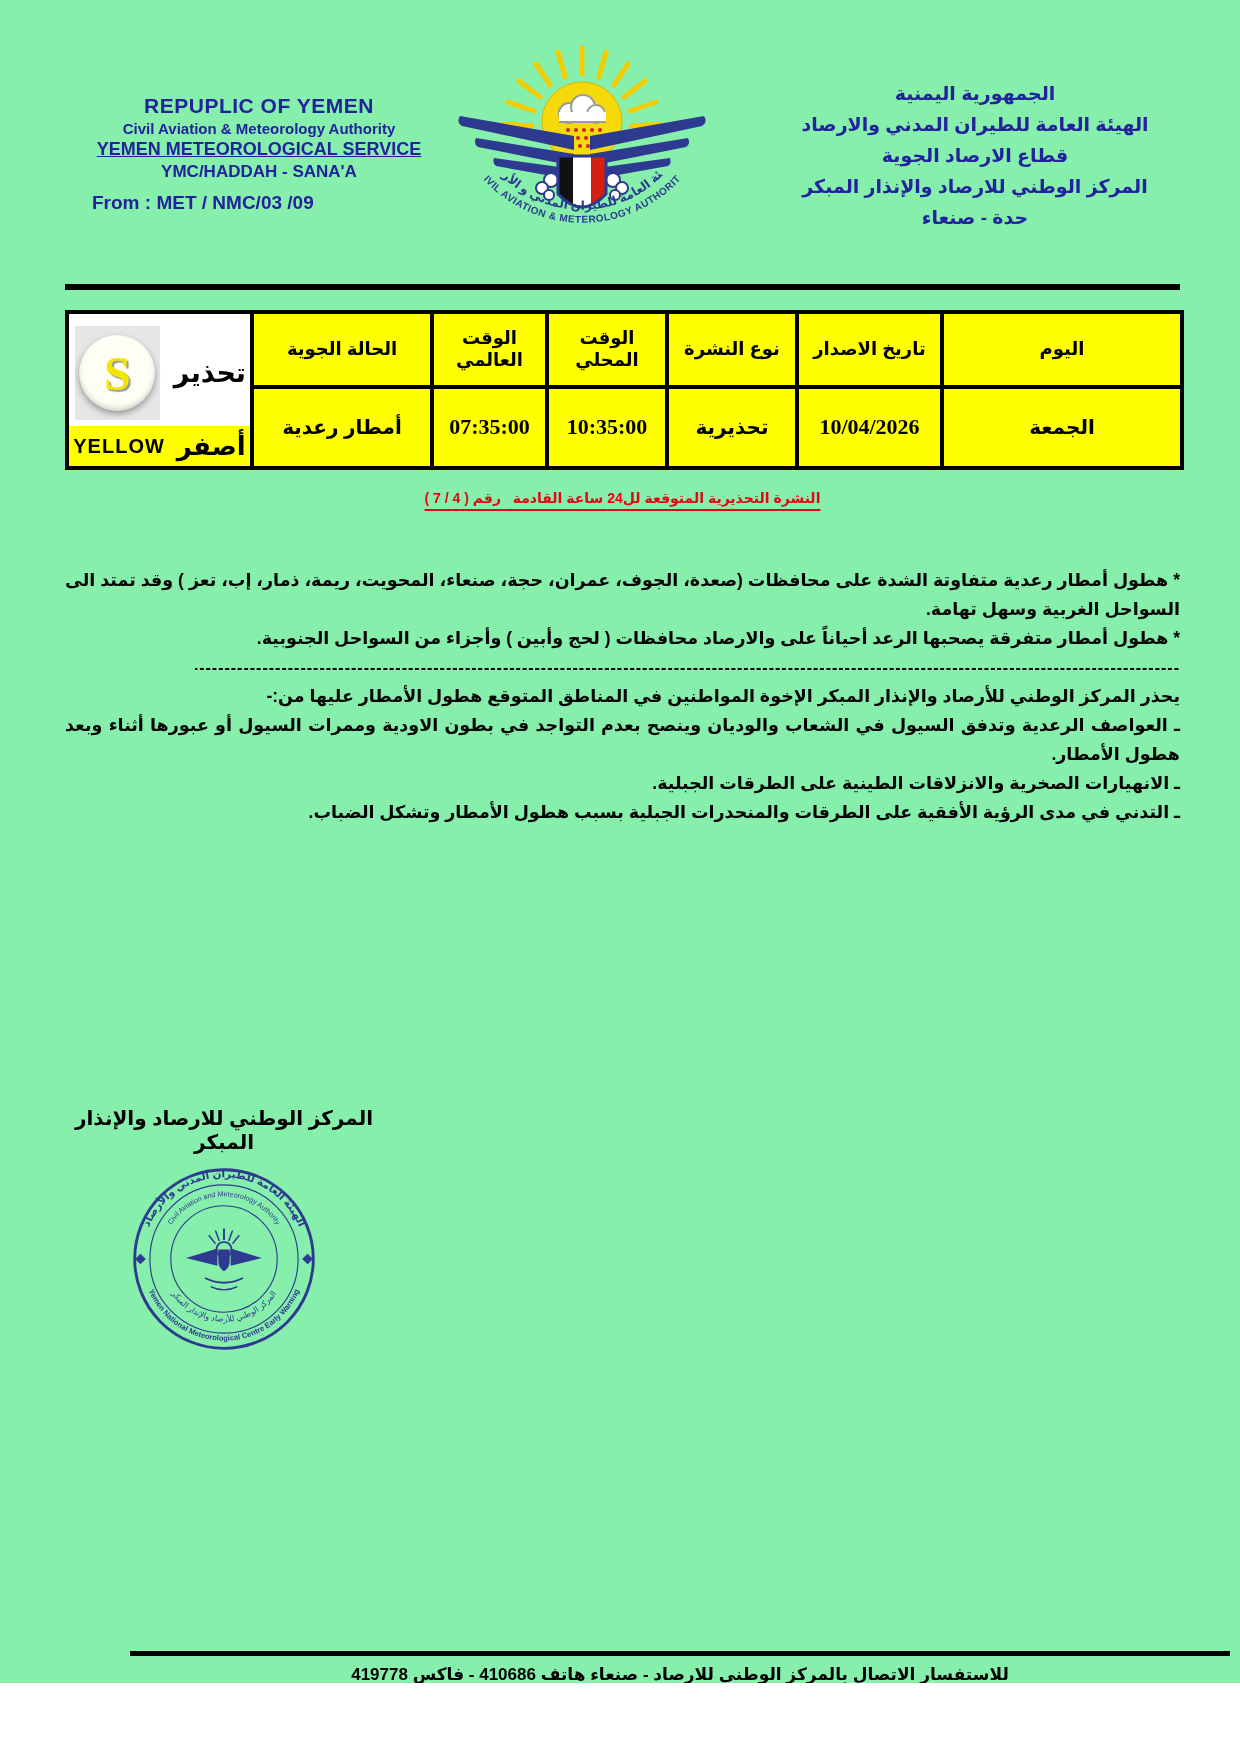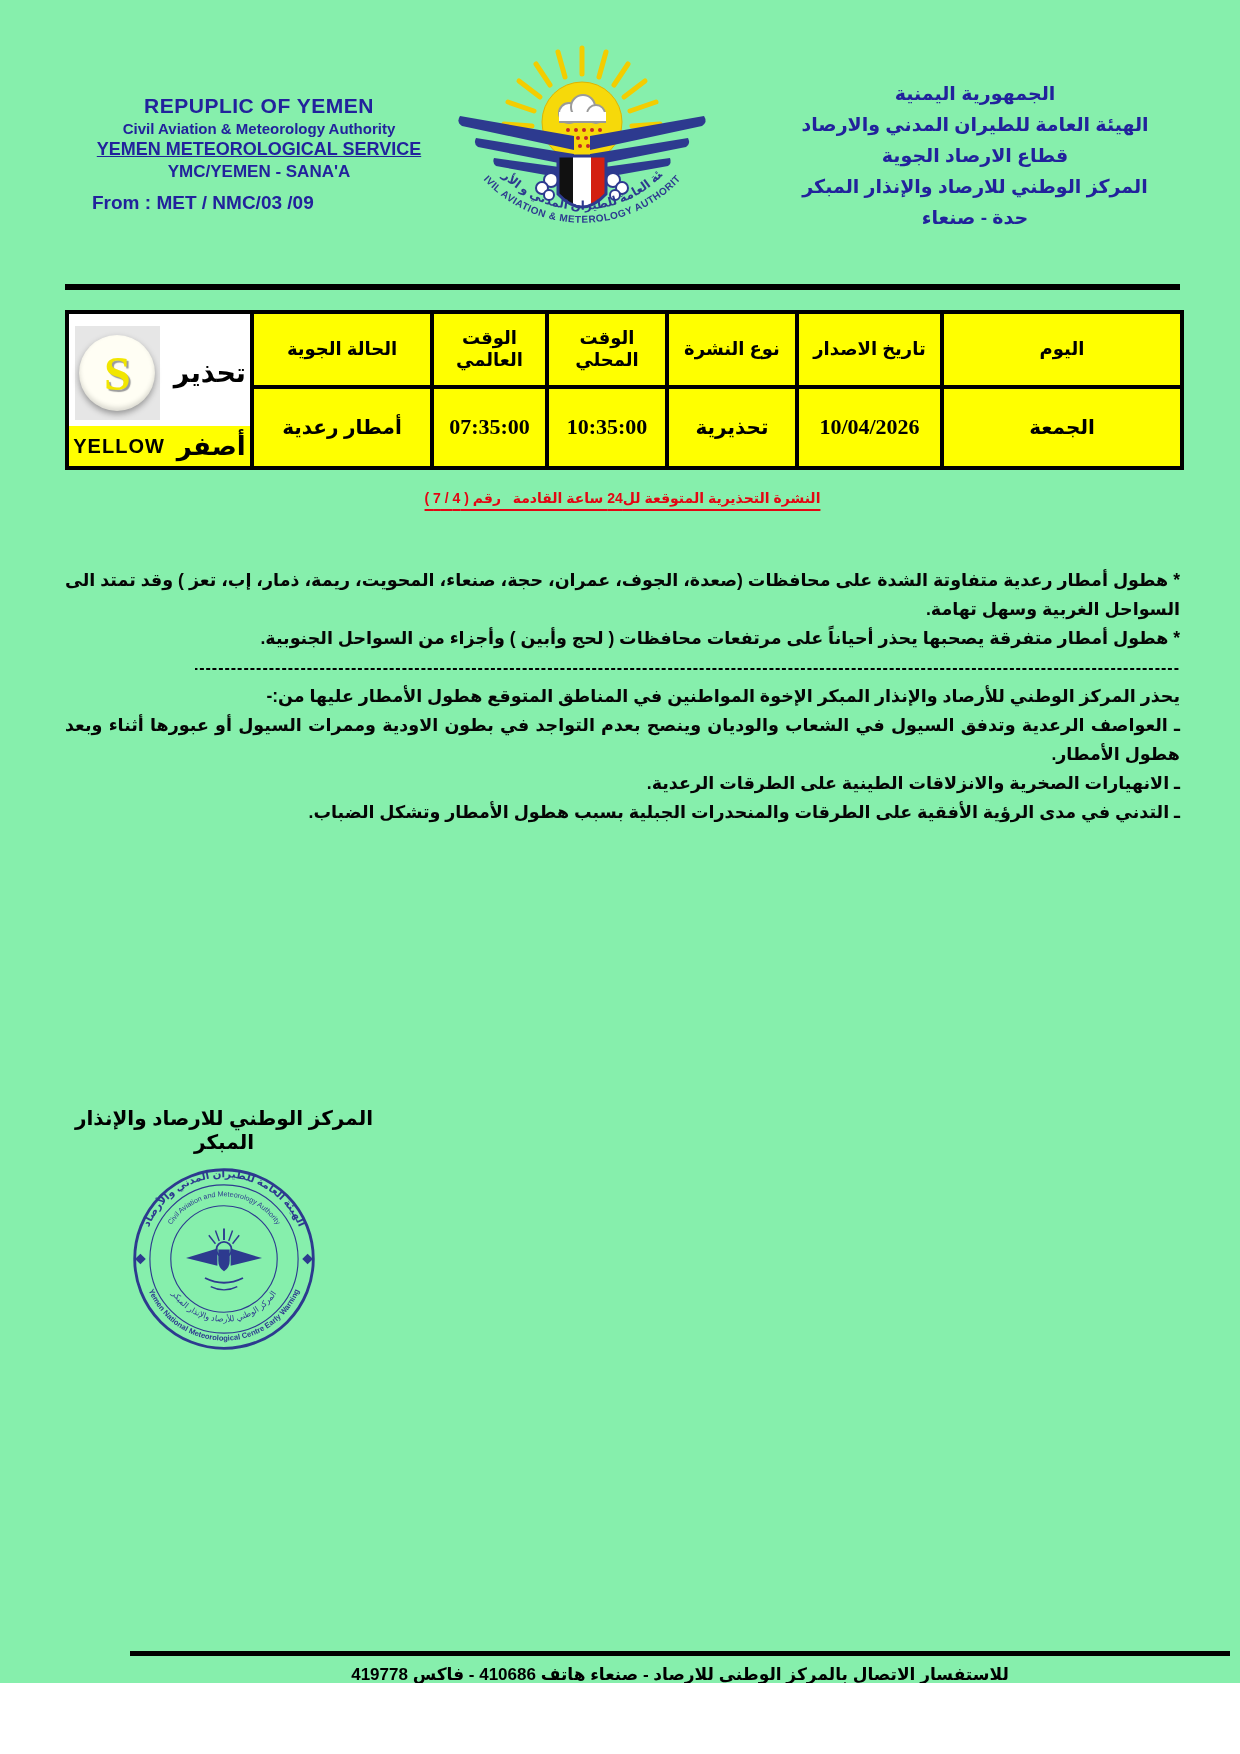--- a/index.html
+++ b/index.html
@@ -68,21 +68,21 @@
 </style>
 </head>
 <body>
 
 <div id="page">
 
   <div class="hdr-en">
     <div class="l1">REPUPLIC OF YEMEN</div>
     <div class="l2">Civil Aviation &amp; Meteorology Authority</div>
     <div class="l3">YEMEN METEOROLOGICAL SERVICE</div>
-    <div class="l4">YMC/YEMEN - SANA'A</div>
+    <div class="l4">YMC/HADDAH - SANA'A</div>
   </div>
   <div class="hdr-from">From : MET / NMC/03 /09</div>
 
   <div class="logo-wrap">
     <svg width="260" height="215" viewBox="0 0 260 215">
 
       <g stroke="#f3cd00" stroke-width="5" stroke-linecap="round">
         <line x1="130" y1="36" x2="130" y2="10"></line>
         <line x1="113" y1="39" x2="106" y2="14"></line>
         <line x1="147" y1="39" x2="154" y2="14"></line>
@@ -212,25 +212,25 @@
       <td class="v num">07:35:00</td>
       <td class="v">أمطار رعدية</td>
     </tr>
   </tbody>
     </table>
 
   <div class="bulletin-title">النشرة التحذيرية المتوقعة لل24 ساعة القادمة &nbsp; رقم ( 4 / 7 )</div>
 
   <div class="body-text">
     <p class="just">* هطول أمطار رعدية متفاوتة الشدة على محافظات (صعدة، الجوف، عمران، حجة، صنعاء، المحويت، ريمة، ذمار، إب، تعز ) وقد تمتد الى السواحل الغربية وسهل تهامة.</p>
-    <p>* هطول أمطار متفرقة يصحبها يحذر أحياناً على مرتفعات محافظات ( لحج وأبين ) وأجزاء من السواحل الجنوبية.</p>
+    <p>* هطول أمطار متفرقة يصحبها الرعد أحياناً على والارصاد محافظات ( لحج وأبين ) وأجزاء من السواحل الجنوبية.</p>
     <div class="sep">------------------------------------------------------------------------------------------------------------------------------------------------------------</div>
     <p>يحذر المركز الوطني للأرصاد والإنذار المبكر الإخوة المواطنين في المناطق المتوقع هطول الأمطار عليها من:-</p>
     <p class="just">ـ العواصف الرعدية وتدفق السيول في الشعاب والوديان وينصح بعدم التواجد في بطون الاودية وممرات السيول أو عبورها أثناء وبعد هطول الأمطار.</p>
-    <p>ـ الانهيارات الصخرية والانزلاقات الطينية على الطرقات الرعدية.</p>
+    <p>ـ الانهيارات الصخرية والانزلاقات الطينية على الطرقات الجبلية.</p>
     <p>ـ التدني في مدى الرؤية الأفقية على الطرقات والمنحدرات الجبلية بسبب هطول الأمطار وتشكل الضباب.</p>
   </div>
 
   <div class="signature">
     <div class="sig-name">المركز الوطني للارصاد والإنذار المبكر</div>
     <svg class="stamp" width="190" height="190" viewBox="0 0 200 200">
       <circle cx="100" cy="100" r="94" fill="none" stroke="#2d3a8f" stroke-width="3"></circle>
       <circle cx="100" cy="100" r="78" fill="none" stroke="#2d3a8f" stroke-width="1.2"></circle>
       <circle cx="100" cy="100" r="56" fill="none" stroke="#2d3a8f" stroke-width="1.2"></circle>
       <path id="stTopOuter" d="M 14 100 A 86 86 0 0 1 186 100" fill="none"></path>

